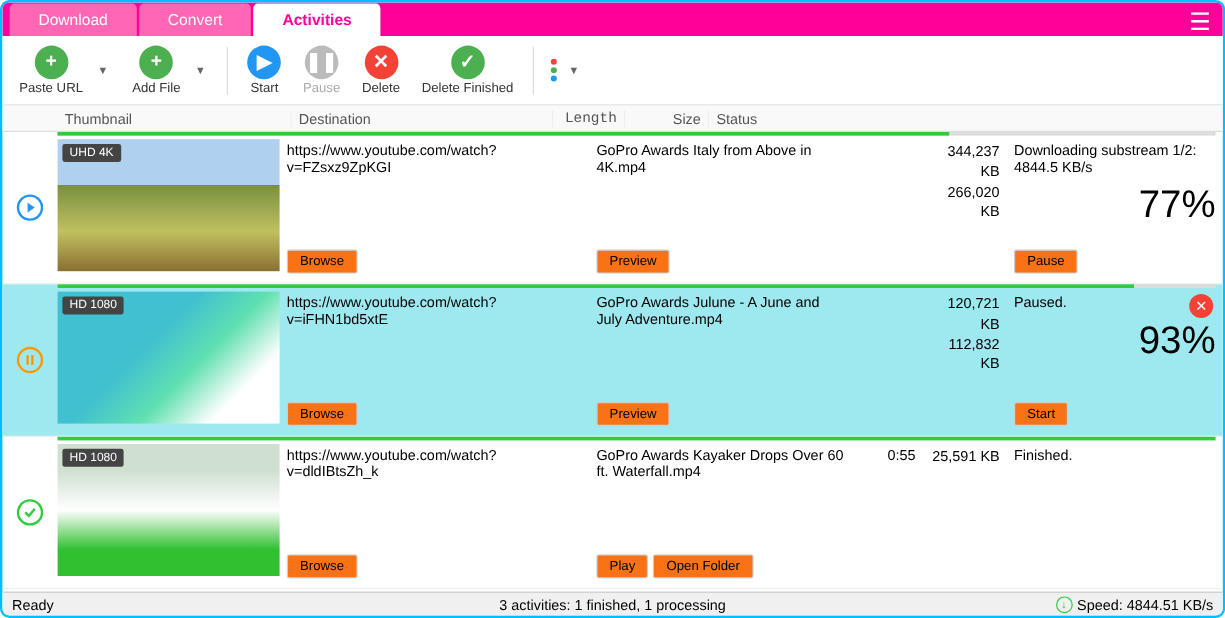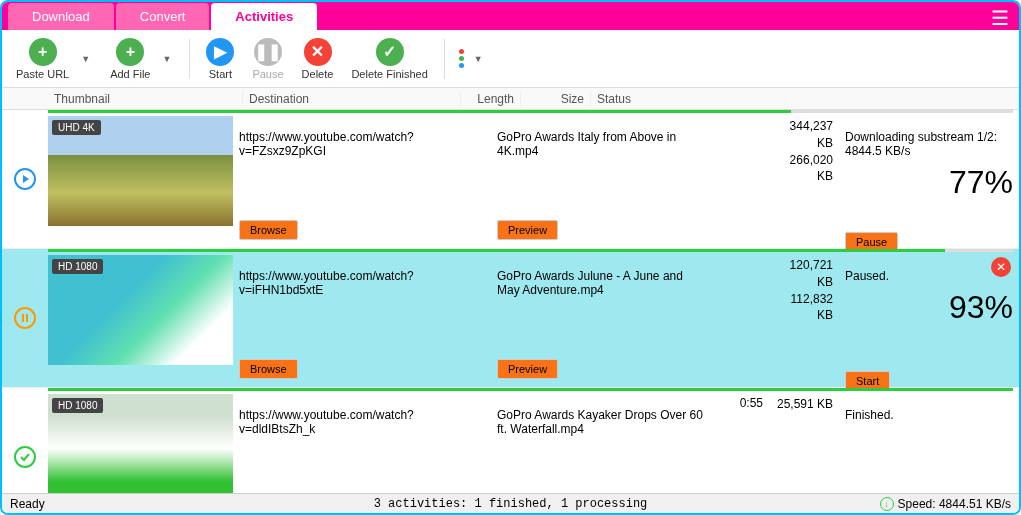--- a/index.html
+++ b/index.html
@@ -25,21 +25,21 @@
 .ico.delfin { background: #4caf50; }
 .more { display: flex; flex-direction: column; gap: 2px; padding: 0 4px; }
 .more span { width: 5px; height: 5px; border-radius: 50%; }
 
 .colhdr { display: flex; background: #f9f9f9; border-bottom: 1px solid #ddd; height: 22px; align-items: center; color: #555; font-size: 11px; justify-content: space-between; }
 .colhdr > div { padding: 0 6px; border-right: 1px solid #eee; }
 .c-state { width: 46px; }
 .c-thumb { width: 195px; }
 .c-src { width: 258px; }
 .c-dest { width: 218px; }
-.c-len { width: 60px; text-align: right; }
+.c-len { width: 60px; text-align: right; font-family: Liberation Mono, monospace; }
 .c-size { width: 70px; text-align: right; }
 .c-status { flex: 1; }
 
 .rows { flex: 1; overflow-y: auto; }
 .row { display: flex; border-bottom: 1px solid #eee; position: relative; }
 .row.selected { background: #9ee8f0; }
 .row .progress { position: absolute; left: 46px; right: 6px; top: 0; height: 3px; background: #ddd; }
 .row .progress .bar { height: 100%; background: #2ecc40; }
 
 .state { width: 46px; display: flex; align-items: center; justify-content: center; }
@@ -50,25 +50,25 @@
 
 .src, .dest { padding: 8px 6px; display: flex; flex-direction: column; justify-content: space-between; }
 .src { width: 258px; }
 .dest { width: 218px; }
 .len { width: 60px; text-align: right; padding: 8px 6px; }
 .size { width: 70px; text-align: right; padding: 8px 6px; line-height: 1.4; }
 .status { flex: 1; padding: 8px 6px; position: relative; }
 .pct { font-size: 32px; font-weight: 300; text-align: right; margin-top: 6px; }
 .btn { display: inline-block; background: #f97316; border: 1px solid #ccc; padding: 3px 10px; font-size: 11px; cursor: pointer; border-radius: 2px; margin-right: 4px; }
 .actions { margin-top: auto; }
-.wrap { display: flex; flex-direction: column; height: 100%; min-height: 110px; margin-top: 12px; }
+.wrap { display: flex; flex-direction: column; height: 100%; min-height: 110px; }
 .closebtn { position: absolute; right: 8px; top: 8px; width: 20px; height: 20px; background: #f44336; border-radius: 50%; color: #fff; display: flex; align-items: center; justify-content: center; font-size: 12px; cursor: pointer; }
 
 .statusbar { height: 20px; background: #f0f0f0; border-top: 1px solid #ccc; display: flex; align-items: center; font-size: 11px; padding: 0 8px; justify-content: space-between; gap: 44px; }
-.statusbar .mid { position: absolute; left: 50%; transform: translateX(-50%); font-family: Liberation Mono, monospace; }
+.statusbar .mid { position: absolute; left: 50%; transform: translateX(-50%); }
 .speed { display: flex; align-items: center; gap: 4px; }
 .speedico { width: 14px; height: 14px; border: 1.5px solid #2ecc40; border-radius: 50%; display: flex; align-items: center; justify-content: center; color: #2ecc40; font-size: 9px; }
 
 
 .th1 { background: linear-gradient(to bottom, #b0d0f0 35%, #7a9040 35%, #c0c060 70%, #8a7030 100%); }
 .th2 { background: linear-gradient(135deg, #40c0d0 40%, #60e0b0 60%, #ffffff 80%); }
 .th3 { background: linear-gradient(to bottom, #d0e0d0 20%, #ffffff 50%, #30c030 80%); }
 </style>
 </head>
 <body>
@@ -182,21 +182,21 @@
         <div class="badge">HD 1080</div>
       </div>
     <div class="src">
         <div class="wrap">
           <div>https://www.youtube.com/watch?v=iFHN1bd5xtE</div>
           <div class="actions"><span class="btn">Browse</span></div>
         </div>
       </div>
     <div class="dest">
         <div class="wrap">
-          <div>GoPro Awards  Julune - A June and May Adventure.mp4</div>
+          <div>GoPro Awards  Julune - A June and July Adventure.mp4</div>
           <div class="actions"><span class="btn">Preview</span></div>
         </div>
       </div>
     <div class="len"></div>
     <div class="size">
         <div>120,721 KB</div>
         <div>112,832 KB</div>
       </div>
     <div class="status">
       <div class="closebtn">✕</div>

